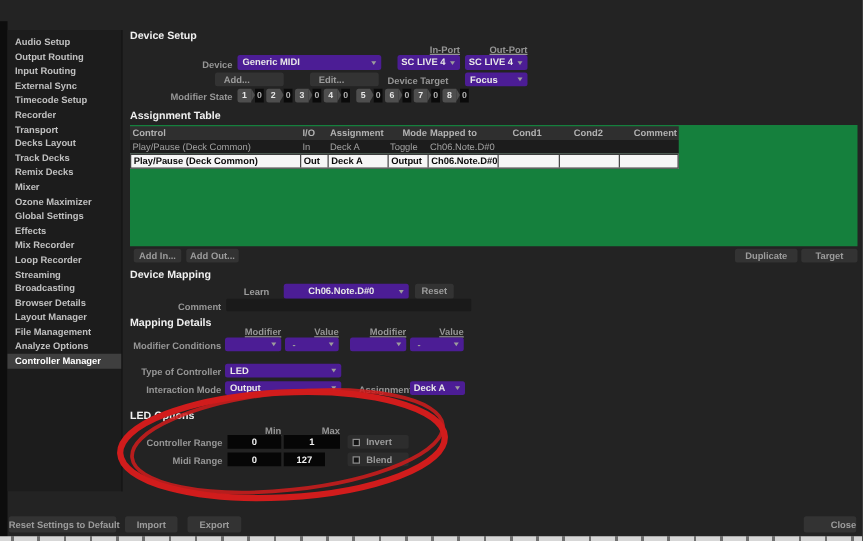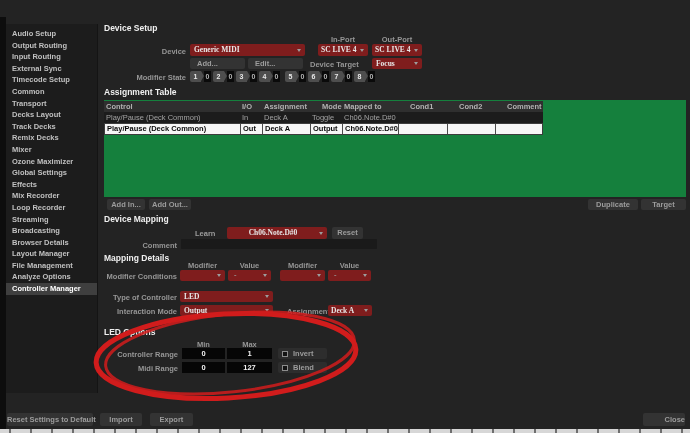--- a/index.html
+++ b/index.html
@@ -23,22 +23,22 @@
   
   .sidebar{ position:absolute; left:6px; top:24px; width:92px; height:369px;
     background:#1c1c1c; border-right:1px solid #141414; padding-top:4px; }
   .sb-item{ height:11.6px; line-height:11.6px; padding-left:6px; font-size:7.5px; font-weight:bold;
     color:#c0c0c0; white-space:nowrap; cursor:default; }
   .sb-item.selected{ background:#3f3f3f; color:#ffffff; }
   
   .hdr{ position:absolute; font-size:8.5px; font-weight:bold; color:#f0f0f0; white-space:nowrap; }
   .lbl{ position:absolute; font-size:7.5px; font-weight:bold; color:#969696; white-space:nowrap; }
   .lbl.r{ text-align:right; }
-  .lbl.c{ text-align:center; }
-  .dd{ position:absolute; background:#7f1d1d; border-radius:2px; height:12px;font-family:Liberation Serif, serif; }
+  .lbl.c{ text-align:right;text-decoration:underline; }
+  .dd{ position:absolute; background:#4c1d95; border-radius:2px; height:12px; }
   .dd .dd-text{ display:block; font-size:7.5px; font-weight:bold; color:#e8e8e8; line-height:12px;
     padding-left:4px; padding-right:10px; overflow:hidden; white-space:nowrap; }
   .dd .dd-text.c{ text-align:center; padding-left:2px; }
   .dd .dd-text.dim{ color:#9a9a9a; }
   .chev{ position:absolute; right:4px; top:5px; width:0; height:0;
     border-left:2.5px solid transparent; border-right:2.5px solid transparent; border-top:3px solid #9d9d9d; }
   .btn{ position:absolute; background:#333333; border-radius:2px; height:11px;
     font-size:7.5px; font-weight:bold; color:#9c9c9c; text-align:center; line-height:11px;
     white-space:nowrap; cursor:default; }
   .btn.left{ text-align:left; padding-left:7px; }
@@ -82,21 +82,21 @@
 
 
   <div class="left-strip"></div>
 
   <div class="sidebar">
     <div class="sb-item">Audio Setup</div>
     <div class="sb-item">Output Routing</div>
     <div class="sb-item">Input Routing</div>
     <div class="sb-item">External Sync</div>
     <div class="sb-item">Timecode Setup</div>
-    <div class="sb-item">Common</div>
+    <div class="sb-item">Recorder</div>
     <div class="sb-item">Transport</div>
     <div class="sb-item">Decks Layout</div>
     <div class="sb-item">Track Decks</div>
     <div class="sb-item">Remix Decks</div>
     <div class="sb-item">Mixer</div>
     <div class="sb-item">Ozone Maximizer</div>
     <div class="sb-item">Global Settings</div>
     <div class="sb-item">Effects</div>
     <div class="sb-item">Mix Recorder</div>
     <div class="sb-item">Loop Recorder</div>
@@ -121,21 +121,21 @@
   </div>
   <div class="dd" style="left:318px; top:44px; width:50px;">
     <span class="dd-text" style="padding-left:3px;">SC LIVE 4</span>
     <span class="chev"></span>
   </div>
   <div class="dd" style="left:372px; top:44px; width:50px;">
     <span class="dd-text" style="padding-left:3px;">SC LIVE 4</span>
     <span class="chev"></span>
   </div>
 
-  <div class="btn left" style="left:190px; top:58px; width:55px;">Add...</div>
+  <div class="btn left" style="left:172px; top:58px; width:55px;">Add...</div>
   <div class="btn left" style="left:248px; top:58px; width:55px;">Edit...</div>
   <div class="lbl" style="left:310px; top:60px;">Device Target</div>
   <div class="dd" style="left:372px; top:58px; width:50px; height:11px;">
     <span class="dd-text" style="line-height:11px;">Focus</span>
     <span class="chev" style="top:4px;"></span>
   </div>
 
   <div class="lbl r" style="left:96px; top:73px; width:90px;">Modifier State</div>
   <div class="pillgrp" style="left:190px;">
     <span class="pill">
@@ -279,21 +279,21 @@
   <div class="lbl r" style="left:90px; top:350px; width:88px;">Controller Range</div>
   <div class="valbox" style="left:182px; top:348px; width:43px;">0</div>
   <div class="valbox" style="left:227px; top:348px; width:45px;">1</div>
   <div class="chkgrp" style="left:278px; top:348px;align-items:center;">
     <span class="chkbox"></span>
     <span class="chklbl">Invert</span>
   </div>
 
   <div class="lbl r" style="left:90px; top:364px; width:88px;">Midi Range</div>
   <div class="valbox" style="left:182px; top:362px; width:43px;">0</div>
-  <div class="valbox" style="left:227px; top:362px; width:45px;">127</div>
+  <div class="valbox" style="left:227px; top:362px; width:33px;">127</div>
   <div class="chkgrp" style="left:278px; top:362px;">
     <span class="chkbox"></span>
     <span class="chklbl">Blend</span>
   </div>
 
   <svg class="annotation" width="690" height="433" viewBox="0 0 690 433">
     <ellipse cx="226" cy="356" rx="130" ry="42" fill="none" stroke="#d11c1c" stroke-width="5" transform="rotate(-3 226 356)"></ellipse>
     <ellipse cx="230" cy="353" rx="125" ry="39" fill="none" stroke="#d11c1c" stroke-width="3" opacity="0.85" transform="rotate(-6 230 353)"></ellipse>
   </svg>
 

